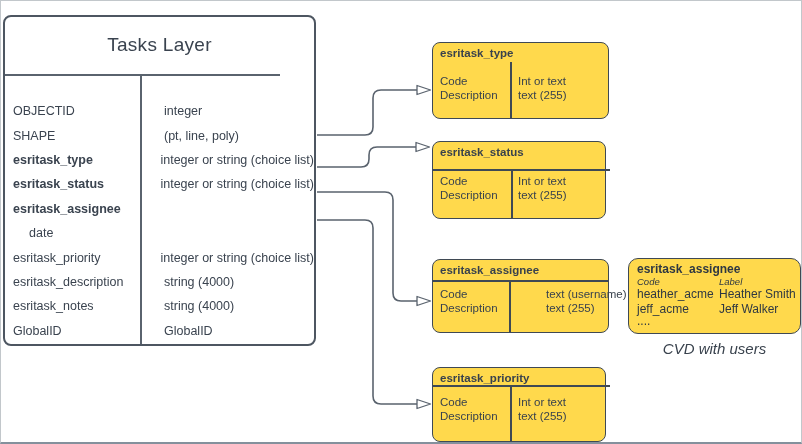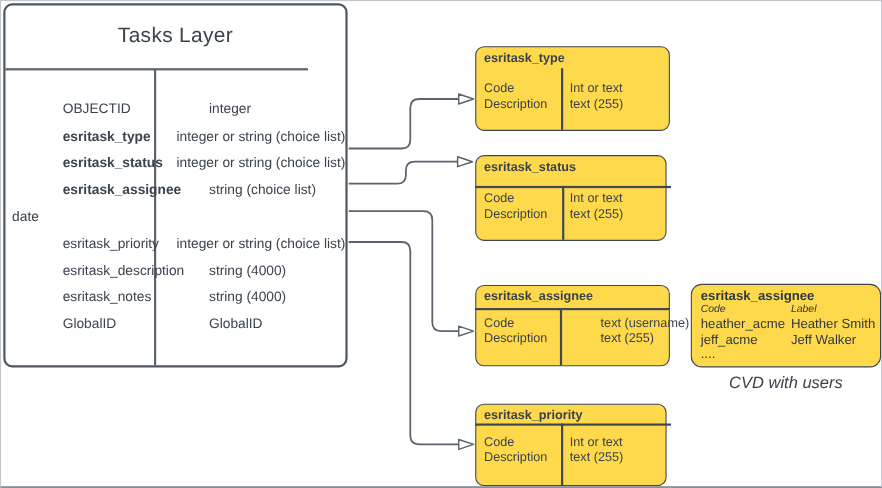--- a/index.html
+++ b/index.html
@@ -6,34 +6,34 @@
   .canvas{
     position:relative;width:802px;height:444px;background:#ffffff;
     font-family:"Liberation Sans",sans-serif;color:#3a434f;
     border:1px solid #c2c7cb;border-bottom:2px solid #84909c;
     box-sizing:border-box;overflow:hidden;
   }
   .wires{position:absolute;left:0;top:0;width:802px;height:444px;}
 
   
   .tasks-table{
-    position:absolute;left:2px;top:2px;width:313px;height:331px;
+    position:absolute;left:2px;top:14px;width:313px;height:331px;
     background:#ffffff;border:2px solid #4d5661;border-radius:8px;box-sizing:border-box;
   }
   .tt-title{
     position:absolute;top:0;left:0;right:0;height:56px;
     display:flex;align-items:center;justify-content:center;
     font-size:19px;letter-spacing:.3px;
   }
   .tt-hdiv{position:absolute;top:57px;left:0;width:275px;height:2px;background:#5a636e;}
   .tt-vdiv{position:absolute;top:58px;bottom:0;left:135px;width:2px;background:#5a636e;}
   .tt-rows{position:absolute;top:82px;left:0;right:0;}
   .tt-row{display:flex;height:24.4px;align-items:center;font-size:12.5px;}
-  .tt-row .fname{width:135px;padding-left:8px;box-sizing:border-box;white-space:nowrap;margin-left:44px;}
-  .tt-row .ftype{padding-left:6px;white-space:nowrap;}
+  .tt-row .fname{width:135px;padding-left:8px;box-sizing:border-box;white-space:nowrap;}
+  .tt-row .ftype{padding-left:24px;white-space:nowrap;}
   .bold{font-weight:bold;}
 
   
   .ybox{
     position:absolute;background:#ffd94c;border:1.6px solid #3f4954;border-radius:8px;
     box-sizing:border-box;color:#39424d;
   }
   .yb-title{position:absolute;top:4px;left:7px;font-weight:bold;font-size:11.5px;white-space:nowrap;}
   .yb-hdiv{position:absolute;height:1.6px;background:#3f4954;left:-1px;right:-5px;}
   .yb-vdiv{position:absolute;width:1.6px;background:#3f4954;bottom:0;}
@@ -79,30 +79,33 @@
   <div class="tasks-table">
     <div class="tt-title">Tasks Layer</div>
     <div class="tt-hdiv"></div>
     <div class="tt-vdiv"></div>
     <div class="tt-rows">
       <div class="tt-row">
           <span class="fname">OBJECTID</span>
           <span class="ftype">integer</span>
         </div>
       <div class="tt-row">
+          <span class="fname">SHAPE</span>
+          <span class="ftype">(pt, line, poly)</span>
+        </div>
+      <div class="tt-row">
           <span class="fname bold">esritask_type</span>
           <span class="ftype">integer or string (choice list)</span>
         </div>
       <div class="tt-row">
           <span class="fname bold">esritask_status</span>
           <span class="ftype">integer or string (choice list)</span>
         </div>
       <div class="tt-row">
           <span class="fname bold">esritask_assignee</span>
-          <span class="ftype">string (choice list)</span>
         </div>
       <div class="tt-row">
           <span class="ftype">date</span>
         </div>
       <div class="tt-row">
           <span class="fname">esritask_priority</span>
           <span class="ftype">integer or string (choice list)</span>
         </div>
       <div class="tt-row">
           <span class="fname">esritask_description</span>

